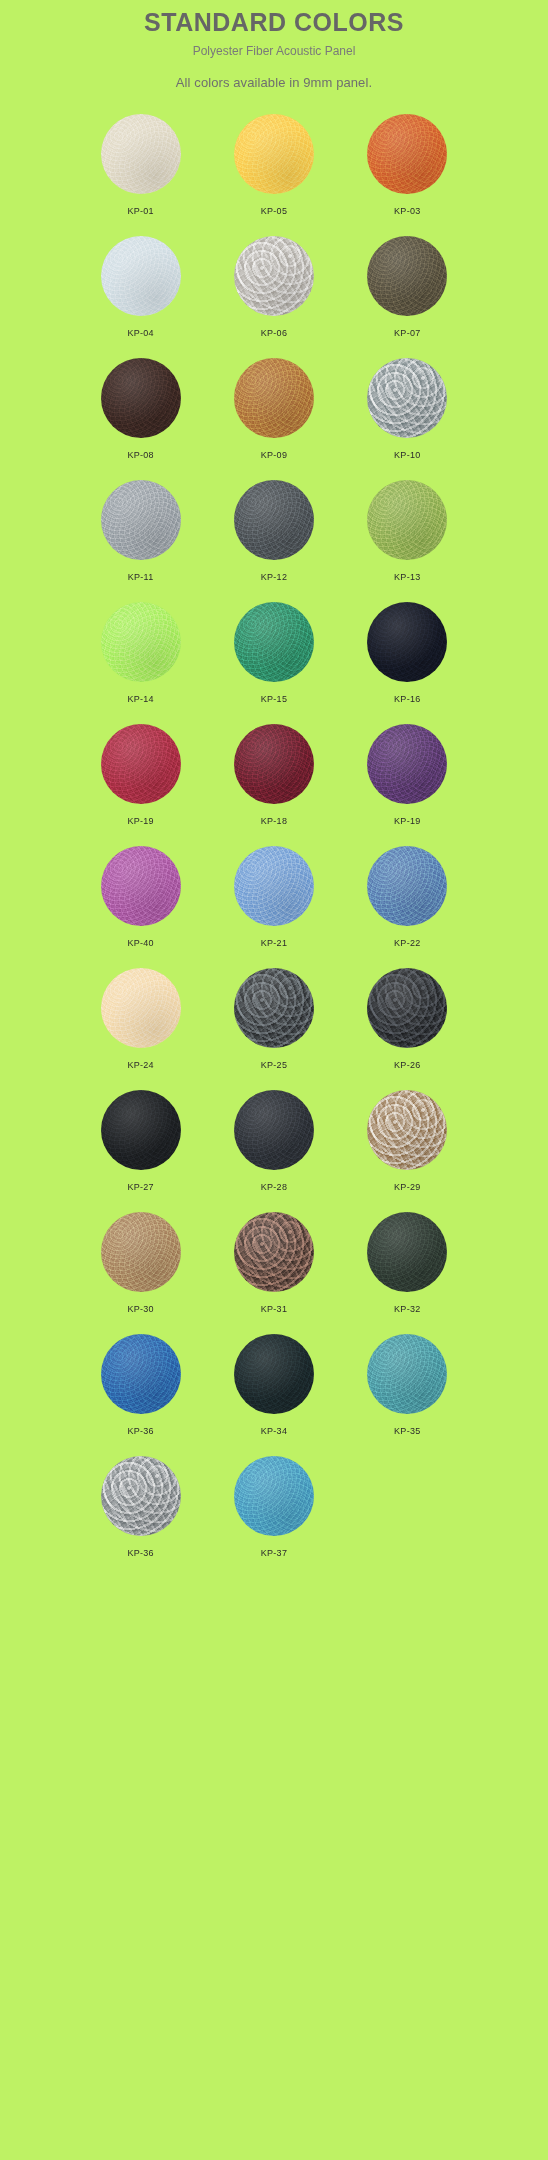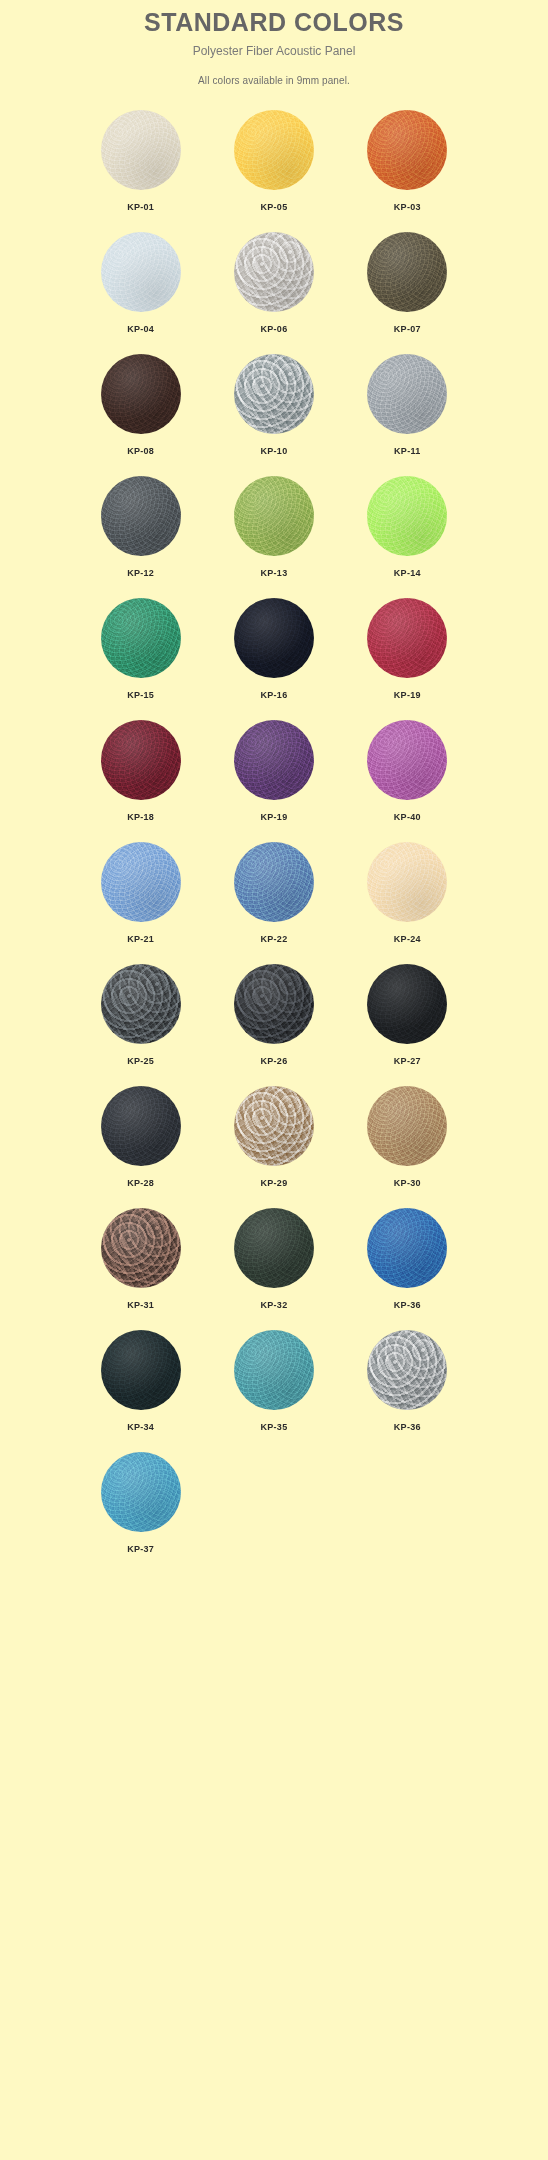--- a/index.html
+++ b/index.html
@@ -11,21 +11,21 @@
     width: 548px;
     min-height: 2160px;
     font-family: "Liberation Sans", sans-serif;
     -webkit-font-smoothing: antialiased;
   }
 
   .page {
     width: 548px;
     min-height: 2160px;
     position: relative;
-    background: #fef9c3;
+    background: #bef264;
     box-sizing: border-box;
     padding: 0 0 30px 0;
   }
 
   
   .header {
     text-align: center;
     padding-top: 8px;
   }
   .title {
@@ -37,21 +37,21 @@
     line-height: 1.15;
   }
   .subtitle {
     font-size: 12px;
     font-weight: normal;
     color: #7a7a7a;
     margin: 7px 0 0 0;
     line-height: 1.2;
   }
   .note {
-    font-size: 10px;
+    font-size: 13px;
     color: #6f6f6f;
     margin: 17px 0 0 0;
     letter-spacing: 0.1px;
   }
 
   
   .swatch-grid {
     margin: 24px auto 0 auto;
     width: 400px;
     display: grid;
@@ -106,21 +106,21 @@
       repeating-radial-gradient(circle at 35% 40%, rgba(255,255,255,.45) 0 2px, rgba(0,0,0,.16) 2px 4px, rgba(255,255,255,0) 4px 8px),
       repeating-radial-gradient(circle at 70% 25%, rgba(255,255,255,.40) 0 2px, rgba(0,0,0,.14) 2px 5px, rgba(255,255,255,0) 5px 9px),
       repeating-linear-gradient(62deg, rgba(255,255,255,.30) 0 2px, rgba(0,0,0,.14) 2px 4px, rgba(0,0,0,0) 4px 7px),
       repeating-linear-gradient(145deg, rgba(255,255,255,.22) 0 1px, rgba(0,0,0,.12) 1px 3px, rgba(0,0,0,0) 3px 6px);
     opacity: 1;
   }
 
   .swatch-label {
     margin-top: 12px;
     font-size: 9px;
-    font-weight: bold;
+    font-weight: normal;
     color: #2b2b2b;
     letter-spacing: 0.3px;
     text-align: center;
   }
 </style>
 </head>
 <body>
 
 <div class="page">
 
@@ -153,20 +153,24 @@
       </div>
       <div class="swatch-cell">
         <div class="swatch-disc" style="background-color: rgb(90, 83, 64);"></div>
         <div class="swatch-label">KP-07</div>
       </div>
       <div class="swatch-cell">
         <div class="swatch-disc" style="background-color: rgb(59, 40, 35);"></div>
         <div class="swatch-label">KP-08</div>
       </div>
       <div class="swatch-cell">
+        <div class="swatch-disc" style="background-color: rgb(179, 119, 60);"></div>
+        <div class="swatch-label">KP-09</div>
+      </div>
+      <div class="swatch-cell">
         <div class="swatch-disc marbled" style="background-color: rgb(158, 167, 169);"></div>
         <div class="swatch-label">KP-10</div>
       </div>
       <div class="swatch-cell">
         <div class="swatch-disc" style="background-color: rgb(158, 165, 171);"></div>
         <div class="swatch-label">KP-11</div>
       </div>
       <div class="swatch-cell">
         <div class="swatch-disc" style="background-color: rgb(77, 83, 87);"></div>
         <div class="swatch-label">KP-12</div>

